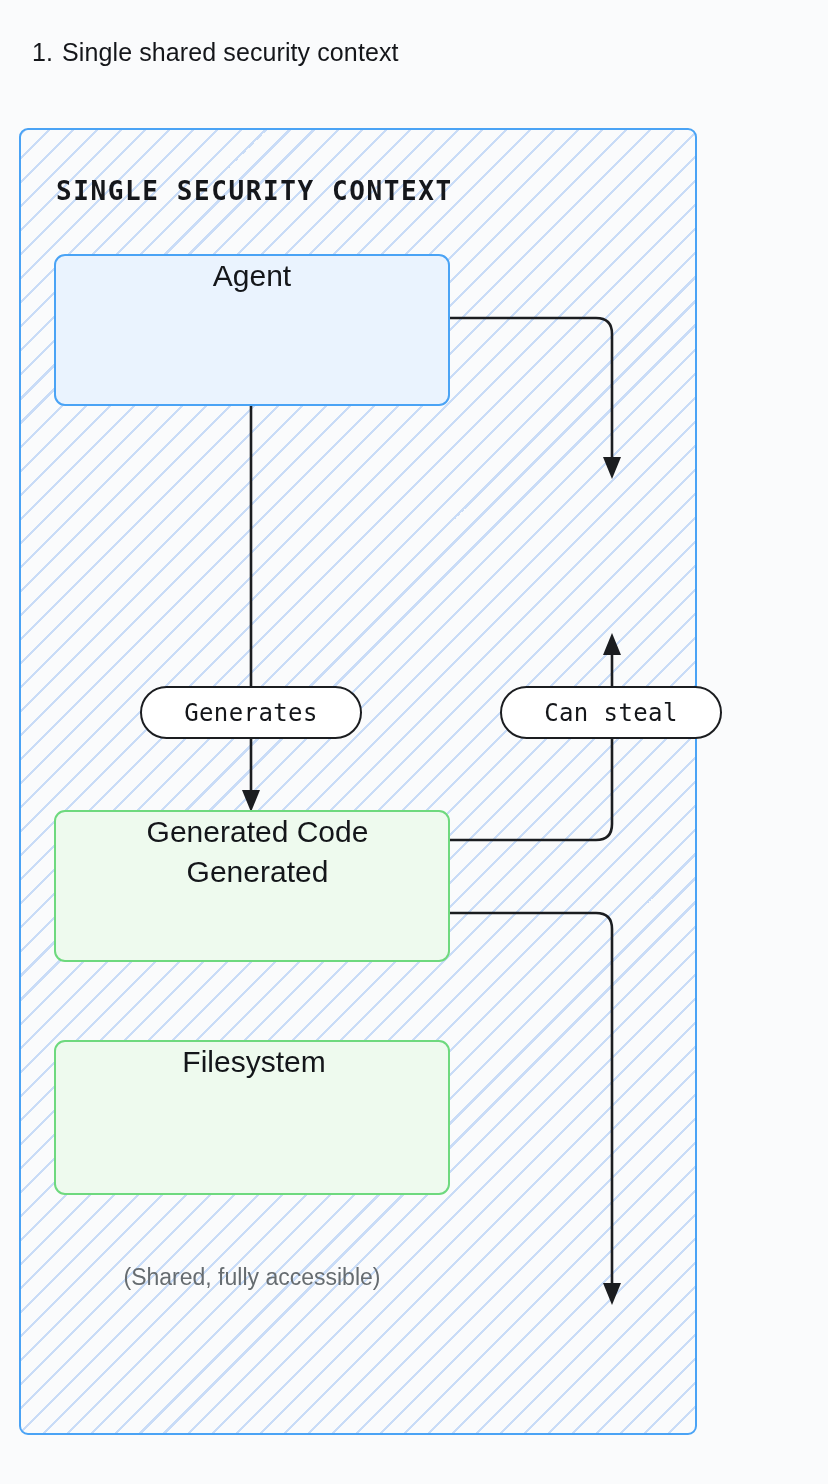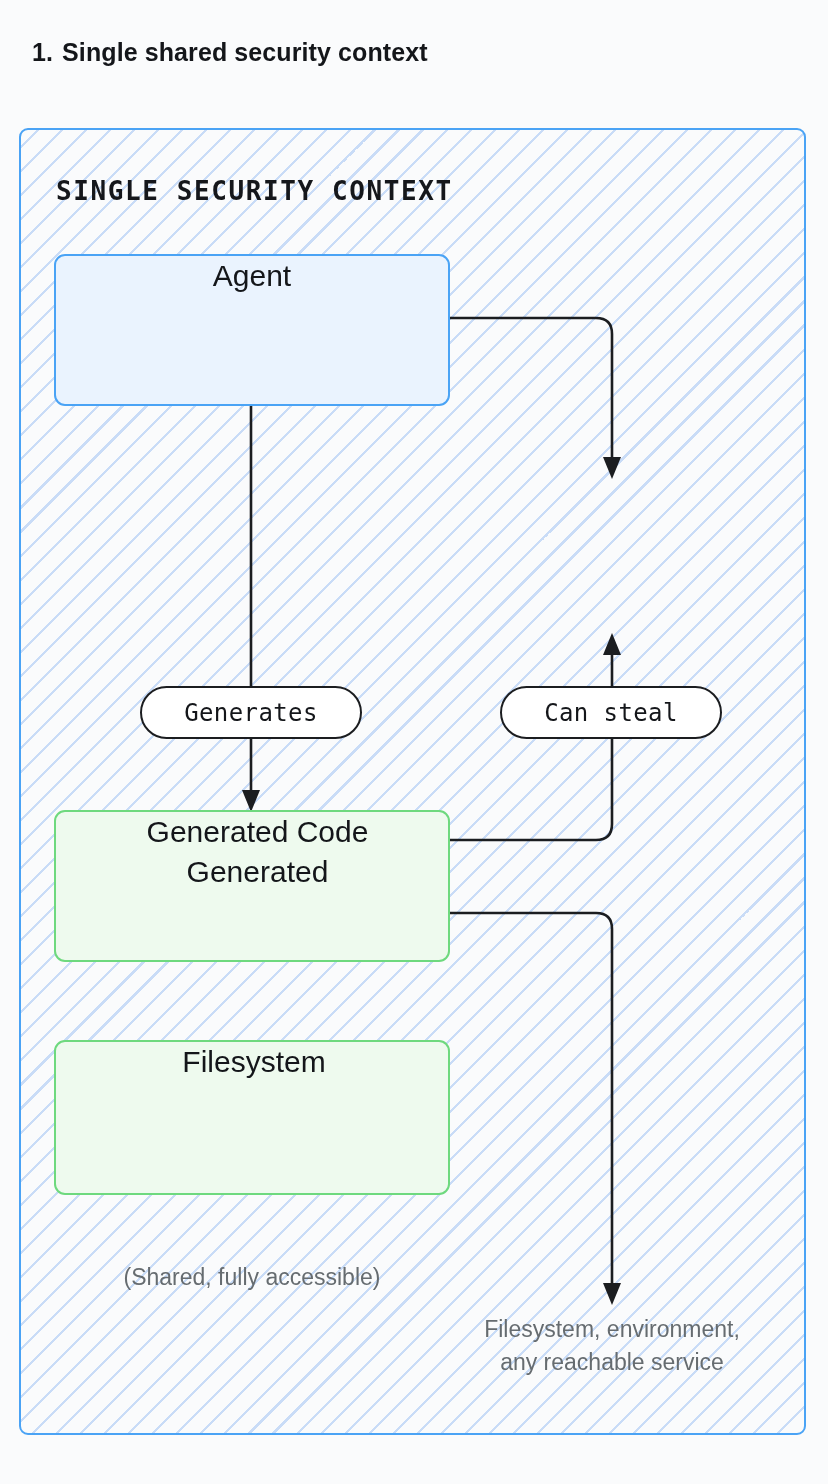--- a/index.html
+++ b/index.html
@@ -23,33 +23,33 @@
     width: 828px;
     height: 1484px;
   }
 
   
   .page-title {
     position: absolute;
     left: 32px;
     top: 38px;
     font-size: 25px;
-    font-weight: 700;
+    font-weight: 400;
     color: #14161a;
     letter-spacing: 0.1px;
     white-space: nowrap;
   }
   .page-title .num { margin-right: 9px; }
 
   
   .context-box {
     position: absolute;
     left: 19px;
     top: 128px;
-    width: 787px;
+    width: 678px;
     height: 1307px;
     box-sizing: border-box;
     border: 2px solid #4aa3f5;
     border-radius: 9px;
     background-color: #fafbfc;
     background-image: repeating-linear-gradient(
         -45deg,
         #c9dcf7 0px,
         #c9dcf7 2.2px,
         rgba(201,220,247,0) 2.2px,
@@ -214,18 +214,14 @@
 
   <div class="edge-pill" id="pill-generates">
     <span>Generates</span>
   </div>
   <div class="edge-pill" id="pill-cansteal">
     <span>Can steal</span>
   </div>
 
   <div class="caption" id="caption-shared">(Shared, fully accessible)</div>
 
-  <div class="caption" id="caption-reach">
-    <div>Filesystem, environment,</div>
-    <div>any reachable service</div>
-  </div>
 
 </div>
 
 </body></html>

